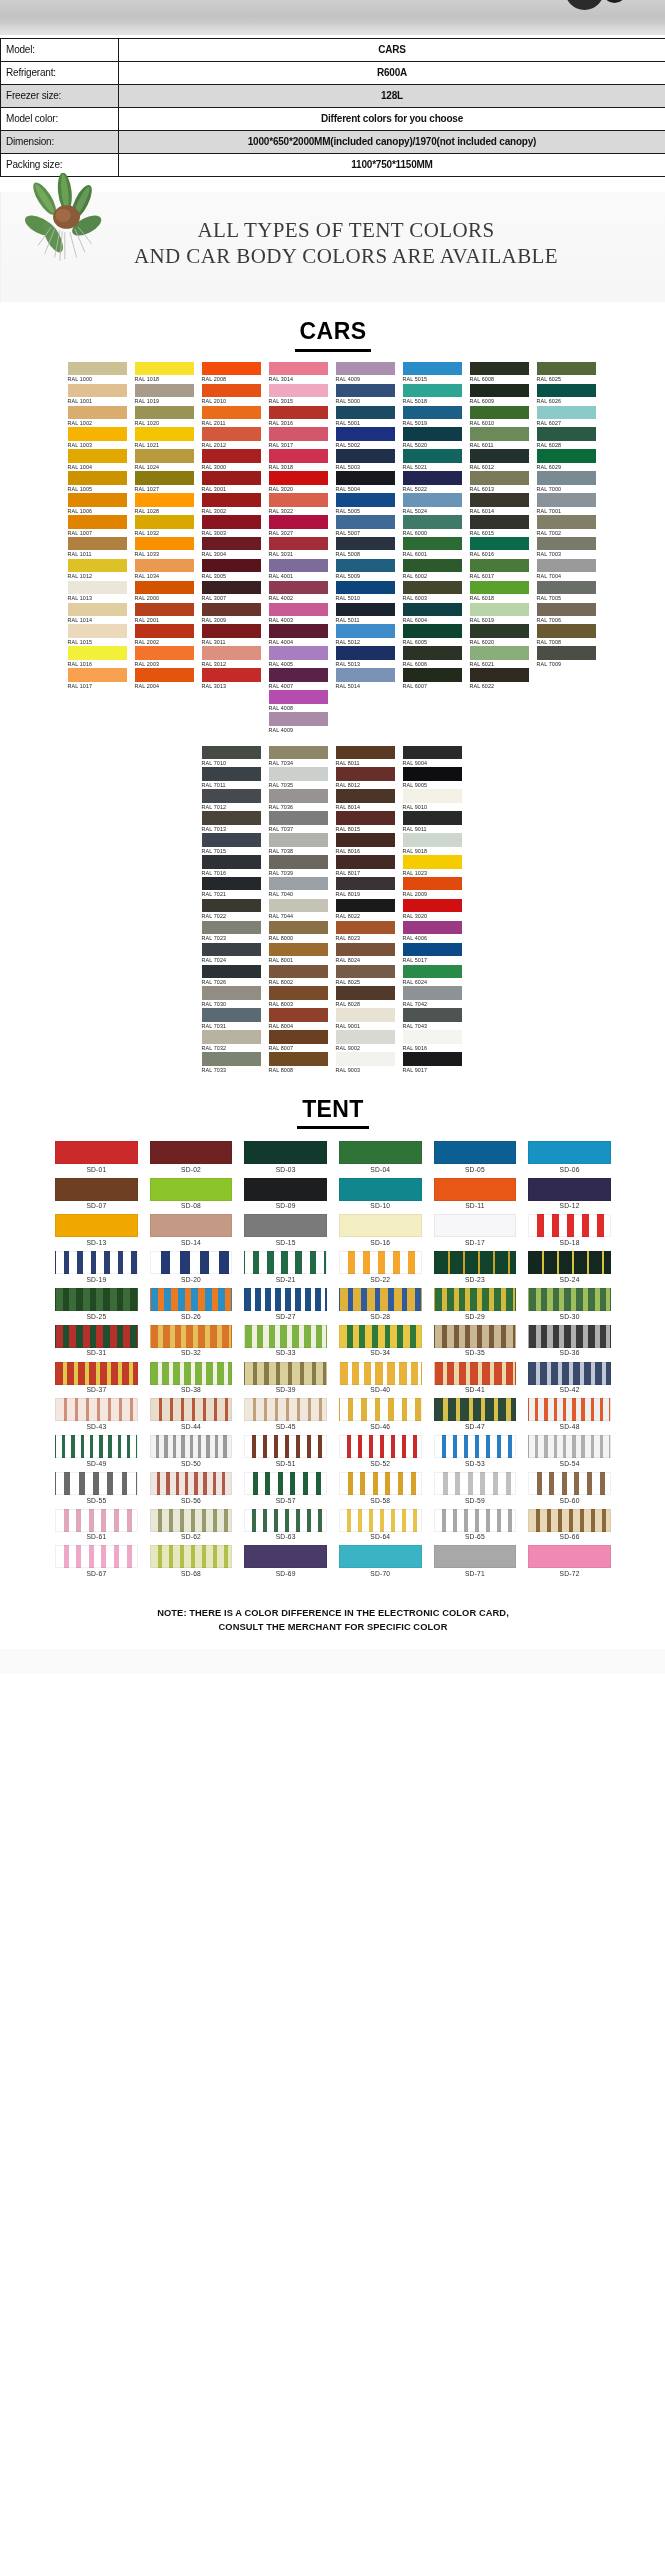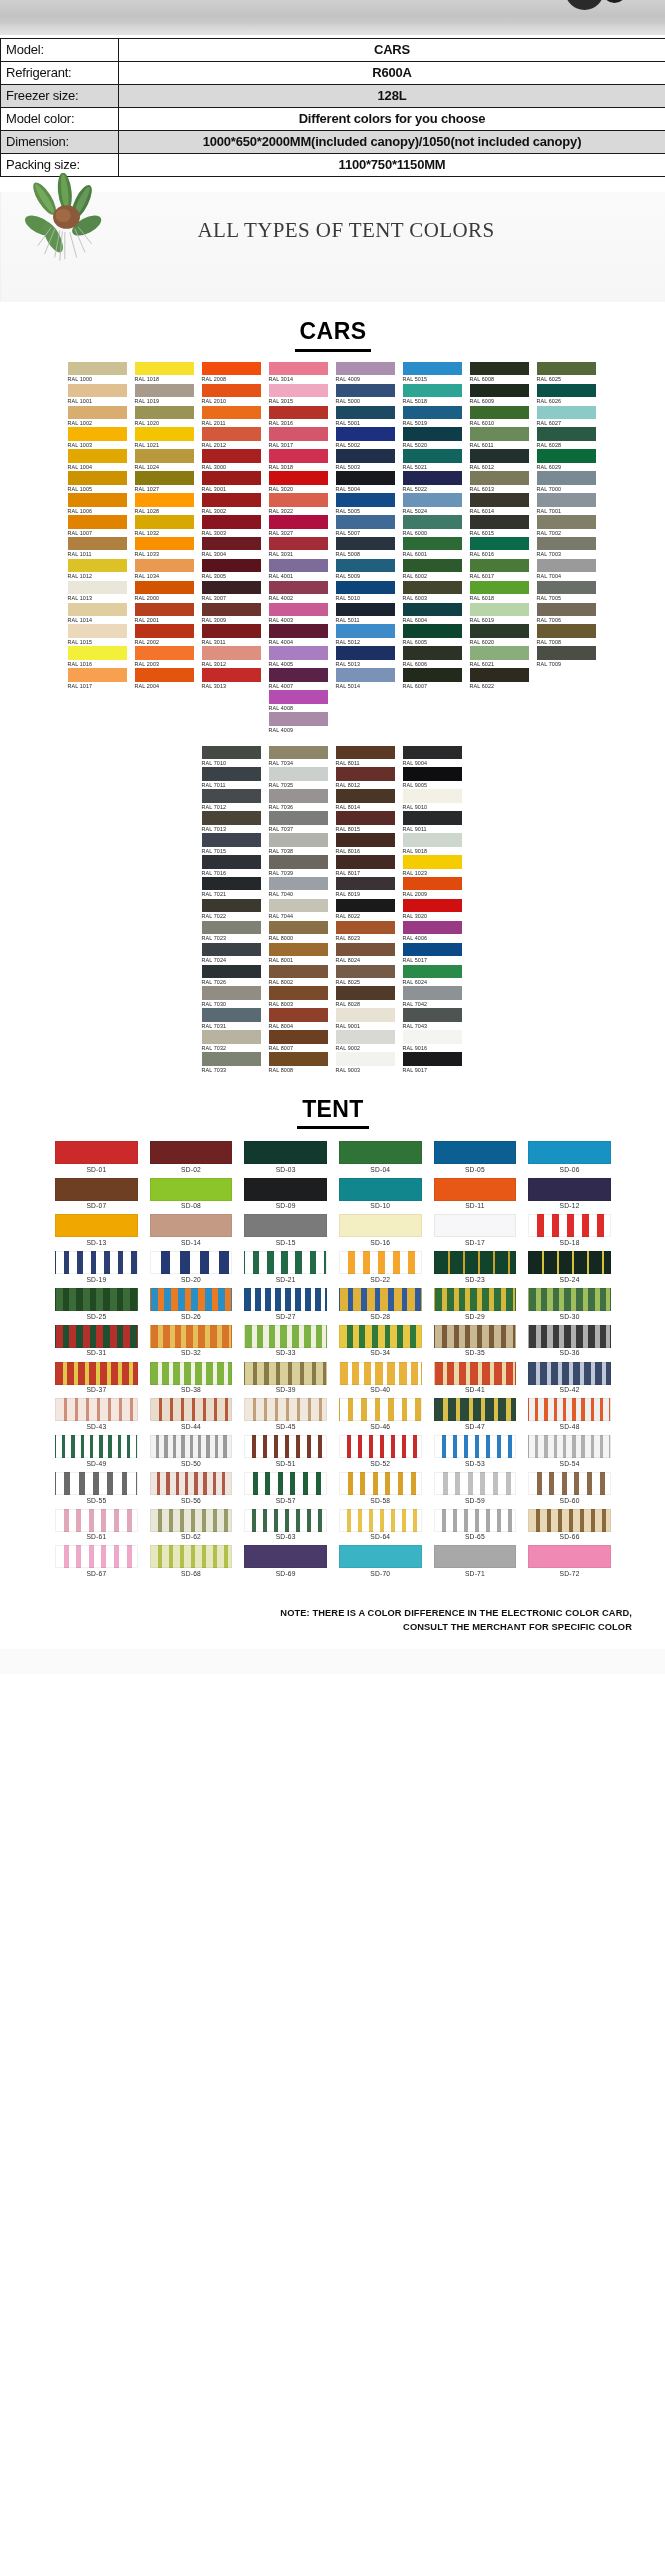--- a/index.html
+++ b/index.html
@@ -34,21 +34,21 @@
     background: linear-gradient(180deg, rgba(160,160,160,0) 0%, rgba(230,230,230,.9) 100%);
   }
 
   
   .spec-wrap { padding: 2.5px 0 0 0; }
   table.spec { width:666px; border-collapse: collapse; table-layout: fixed; }
   table.spec td {
     border: 0.8px solid #1a1a1a;
     height: 23px;
     padding: 0 5px;
-    font-size: 13px;
+    font-size: 10px;
     vertical-align: middle;
     background: #ffffff;
   }
   table.spec tr.alt td { background:#d9d9d9; }
   td.sp-label { width:118px; font-weight:400; color:#101010; letter-spacing:-0.2px; }
   td.sp-value { text-align:center; font-weight:bold; font-size:11.8px; letter-spacing:-0.2px;}
   td.sp-note  { text-align:center; font-weight:400; font-size:11px; background:#d9d9d9 !important;}
 
   
   .banner {
@@ -123,21 +123,21 @@
     color:#1d1d1d;
     line-height: 8.4px;
     height: 8.4px;
     letter-spacing:0.1px;
     white-space: nowrap;
   }
   .car-spacer { height: 13.5px; }
 
   
   .foot-note {
-    text-align:right;
+    text-align:center;
     font-weight:bold;
     font-size:9.3px;
     line-height:1.45;
     letter-spacing:0.1px;
     padding: 22px 34px 15px 34px;
     color:#111;
   }
   .foot-strip { height: 25px; background:#fafafa; }
 </style>
 </head>
@@ -165,21 +165,21 @@
           <tr class="alt">
             <td class="sp-label">Freezer size:</td>
             <td class="sp-value">128L</td>
           </tr>
           <tr>
             <td class="sp-label">Model color:</td>
             <td class="sp-value">Different colors for you choose</td>
           </tr>
           <tr class="alt">
             <td class="sp-label">Dimension:</td>
-            <td class="sp-value">1000*650*2000MM(included canopy)/1050(not included canopy)</td>
+            <td class="sp-value">1000*650*2000MM(included canopy)/1970(not included canopy)</td>
           </tr>
           <tr>
             <td class="sp-label">Packing size:</td>
             <td class="sp-value">1100*750*1150MM</td>
           </tr>
         </tbody>
     </table>
   </div>
 
   <div class="banner">
@@ -203,20 +203,21 @@
           <path d="M64 70 L72 100"></path>
             <path d="M70 66 L82 94"></path>
             <path d="M42 64 L26 86"></path>
           <path d="M74 64 L90 84"></path>
             <path d="M55 69 L52 104"></path>
         </g>
       </g>
     </svg>
     <div class="title">
       <span>ALL TYPES OF TENT COLORS</span>
+      <span class="l2">AND CAR BODY COLORS ARE AVAILABLE</span>
     </div>
   </div>
 
   <div class="card">
     <div class="sec-title">
       <span>CARS</span>
     </div>
     <div class="cars-grid g8" id="cars-grid-1">
         <div class="car-cell">
           <div class="car-sw" style="background: rgb(204, 193, 148);"></div>

